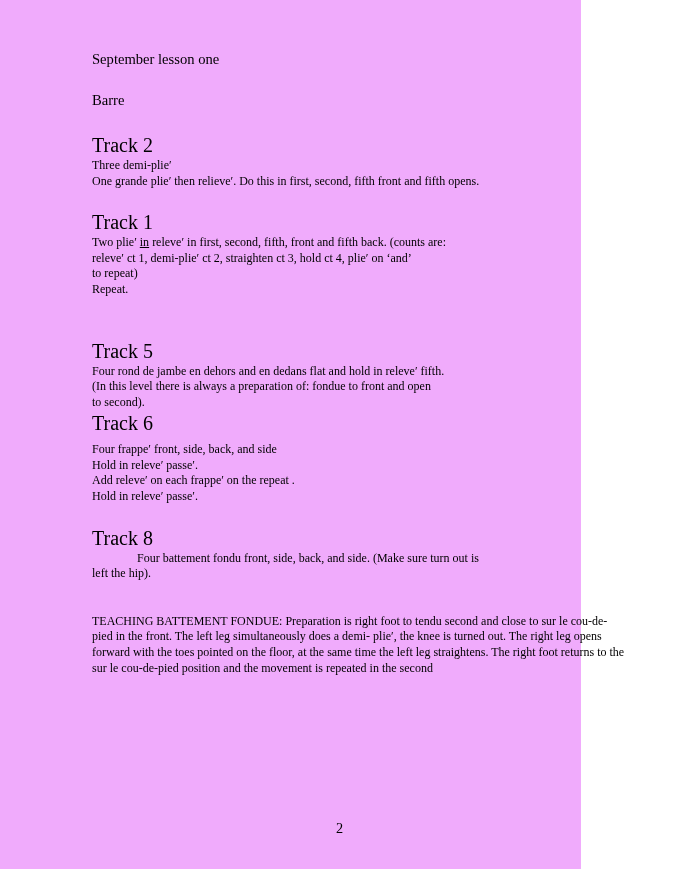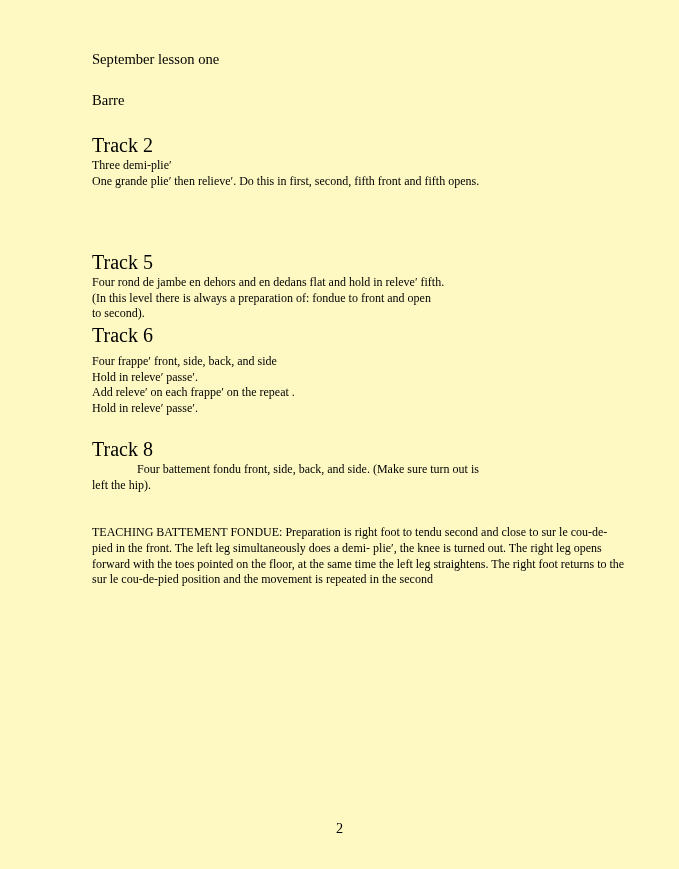--- a/index.html
+++ b/index.html
@@ -12,23 +12,23 @@
     height: 869px;
     font-family: "Liberation Serif", serif;
     color: #000000;
     position: relative;
     overflow: hidden;
   }
   .page {
     position: absolute;
     left: 0;
     top: 0;
-    width: 679px;
+    width: 581px;
     height: 869px;
-    background: #fef9c3;
+    background: #f0abfc;
   }
   .content {
     position: absolute;
     left: 92px;
     top: 50px;
     width: 540px;
   }
   .para {
     font-size: 14.6px;
     line-height: 1.30;
@@ -78,20 +78,27 @@
     <div class="gap-lg"></div>
 
     <div class="lineset">
       <p class="block-title">Track 2</p>
       <p class="flow indent1">Three demi-plie′</p>
       <p class="flow" style="margin-left:42px; text-indent:-42px;">One grande plie′ then relieve′. Do this in first, second, fifth front and fifth opens.</p>
     </div>
 
     <div class="gap-md"></div>
 
+    <div class="lineset">
+      <p class="block-title">Track 1</p>
+      <p class="flow indent1">Two plie′ <span class="underline">in</span> releve′ in first, second, fifth, front and fifth back. (counts are:</p>
+      <p class="flow indent2">releve′ ct 1, demi-plie′ ct 2, straighten ct 3, hold ct 4, plie′ on ‘and’</p>
+      <p class="flow indent2">to repeat)</p>
+      <p class="flow indent1">Repeat.</p>
+    </div>
 
     <div class="gap-md"></div>
 
 
     <div class="gap-md"></div>
 
     <div class="lineset">
       <p class="block-title">Track 5</p>
       <p class="flow indent1">Four rond de jambe en dehors and en dedans flat and hold in releve′ fifth.</p>
       <p class="flow indent2">(In this level there is always a preparation of: fondue to front and open</p>

